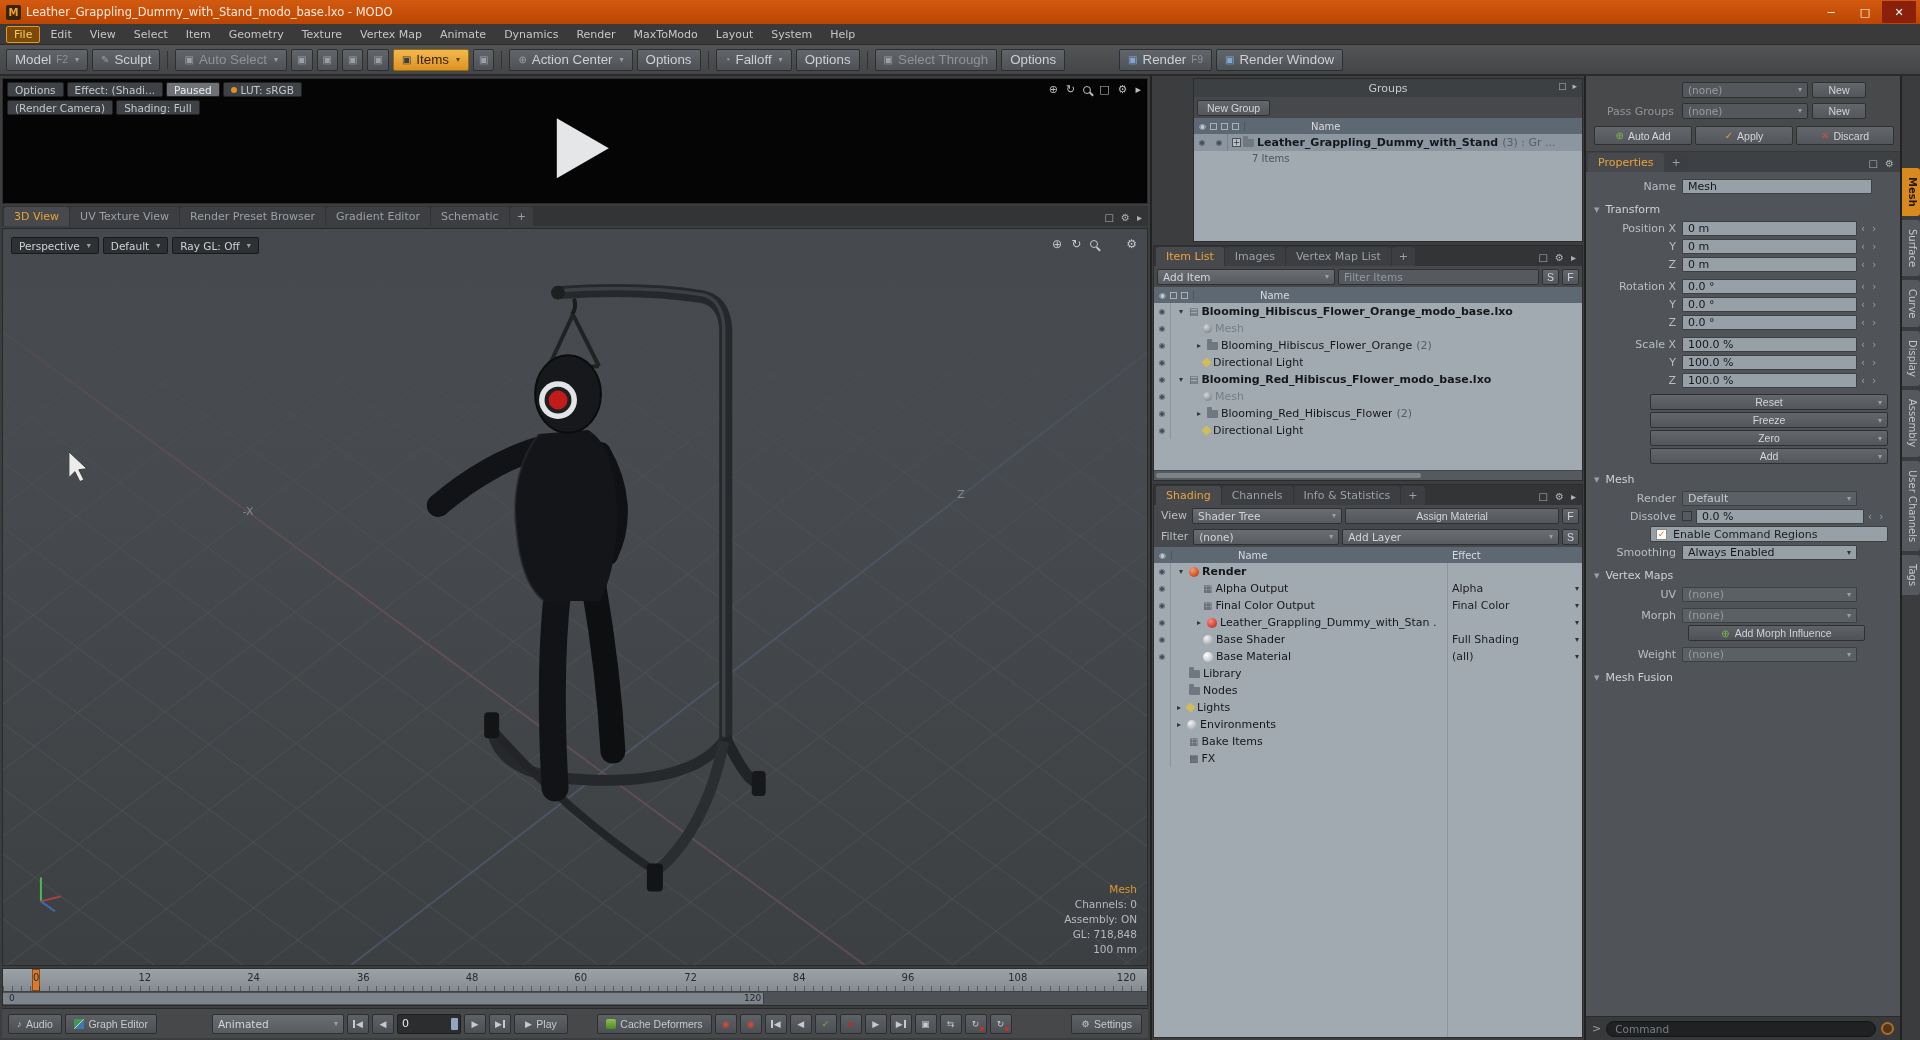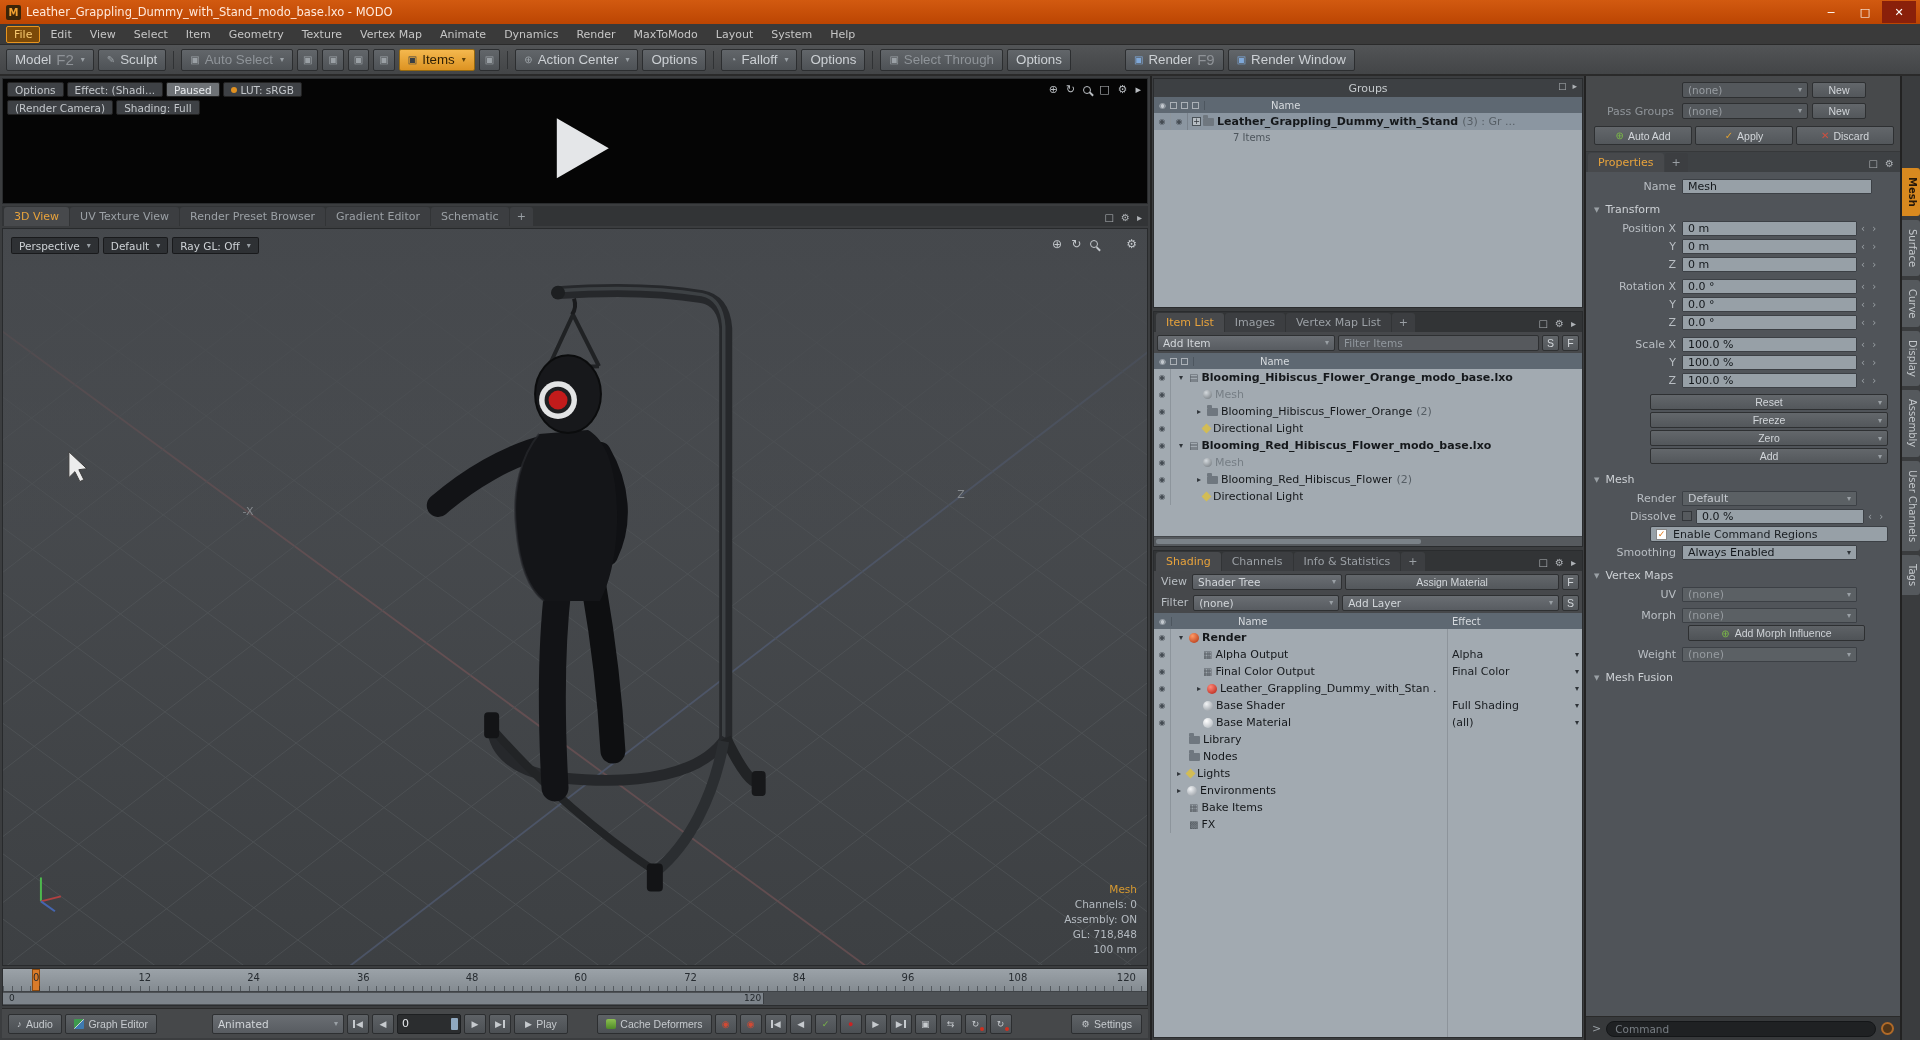--- a/index.html
+++ b/index.html
@@ -16,21 +16,21 @@
 .winbtn.close { background:#8a200a; }
 
 
 .menubar { height:21px; background:#3a3a3a; display:flex; align-items:center; gap:2px; padding:0 6px; border-bottom:1px solid #2a2a2a; }
 .menu-item { padding:2px 8px; color:#c6c6c6; border-radius:2px; }
 .menu-item.active { background:#7c4a08; border:1px solid #e8951e; color:#f6c870; padding:1px 7px; }
 
 
 .toolbar { height:31px; background:linear-gradient(#525456,#434547); display:flex; align-items:center; gap:4px; padding:12px 6px; border-bottom:2px solid #2a2a2a; }
 .tbtn { display:inline-flex; align-items:center; gap:5px; height:22px; padding:0 8px; background:linear-gradient(#62666a,#4e5256); border:1px solid #2c2e30; border-radius:2px; color:#ccd0d4; white-space:nowrap; }
-.tbtn .hot { color:#8e9297; font-size:15px; }
+.tbtn .hot { color:#8e9297; font-size:10px; }
 .tbtn.orange { background:linear-gradient(#f4b84e,#dd9322); color:#2e1f05; border-color:#96690f; }
 .tbtn.dim { color:#8f9499; }
 .tbtn.ic { padding:0 5px; }
 .cube { font-size:10px; color:#9aa0a5; }
 .cube.dark { color:#3a3f44; }
 .cube.blue { color:#7fa8d8; }
 .dda { font-size:8px; color:#9aa0a5; margin-left:2px; }
 .tbtn.orange .dda { color:#5d3f08; }
 .tsep { width:1px; height:18px; background:#303234; margin:0 3px; }
 .tspacer { width:46px; }
@@ -92,21 +92,21 @@
 .ge-icon { width:10px; height:10px; background:linear-gradient(135deg,#3e9a4e 45%,#cfd3d7 46% 54%,#3e7ab0 55%); border-radius:1px; }
 .cd-icon { width:10px; height:10px; background:linear-gradient(#8cc050,#4f8a28); border-radius:2px; }
 .red { color:#d24a34; }
 .grn { color:#7ab648; }
 .rec { color:#cc2222; }
 .reddot { position:relative; }
 .reddot::after { content:""; position:absolute; right:2px; bottom:2px; width:4px; height:4px; border-radius:50%; background:#d03020; }
 
 
 .panel { display:flex; flex-direction:column; border:1px solid #2a2c2e; background:#3e4143; }
-.panel.groups { height:230px; }
+.panel.groups { height:164px;margin-left:40px; }
 .panel.items { height:236px; }
 .panel.shading { flex:1; }
 .panel-title { height:18px; background:#3d4043; display:flex; align-items:center; justify-content:center; position:relative; color:#c6cacd; }
 .pt-icons { position:absolute; right:5px; top:2px; display:flex; gap:6px; font-size:9px; color:#aeb2b6; }
 .panel-toolbar { height:21px; background:#46484b; display:flex; align-items:center; gap:3px; padding:0 3px; }
 .btn { height:16px; display:inline-flex; align-items:center; justify-content:center; gap:4px; padding:0 9px; background:linear-gradient(#63676b,#53575b); border:1px solid #2e3032; border-radius:2px; color:#d2d6da; font-size:10.5px; white-space:nowrap; }
 .sq { width:17px; padding:0; }
 .dd { height:16px; display:inline-flex; align-items:center; justify-content:space-between; padding:0 5px; background:linear-gradient(#6a6e73,#585c61); border:1px solid #2e3032; border-radius:2px; color:#d2d6da; font-size:10.5px; }
 .dd.dim { background:#54585c; color:#979ca1; }
 .filter { height:16px; flex:1; background:#56595d; border:1px solid #2e3032; border-radius:2px; color:#cfd3d7; padding:0 5px; font-size:10.5px; font-family:inherit; outline:none; }
@@ -123,21 +123,21 @@
 .ind { display:inline-block; height:1px; }
 .exp { width:12px; font-size:8px; color:#2e3338; text-align:center; }
 .lab { white-space:nowrap; overflow:hidden; margin-left:3px; }
 .bold { font-weight:bold; }
 .dim-lab { color:#767e85; }
 .suf { color:#565e65; margin-left:4px; }
 .eff { position:absolute; left:298px; right:3px; top:0; bottom:0; display:flex; align-items:center; justify-content:space-between; color:#1a1e22; }
 .eff .dda { color:#2e3338; }
 .g-row { background:#8b96a1; }
 .plusbox { width:9px; height:9px; border:1px solid #4a5258; font-size:8px; line-height:7px; text-align:center; color:#2e3338; margin-left:4px; background:#b6bdc3; }
-.g-sub { height:14px; font-size:10px; color:#4d555c; padding-left:79px; display:flex; align-items:center; }
+.g-sub { height:14px; font-size:10px; color:#4d555c; padding-left:58px; display:flex; align-items:center; }
 .hscroll { position:absolute; left:0; right:0; bottom:0; height:10px; background:#565a5e; border-top:1px solid #43474b; }
 .hthumb { position:absolute; left:2px; top:2px; bottom:2px; width:62%; background:#7b8288; border-radius:2px; }
 
 .ico { margin-left:2px; display:inline-block; flex:0 0 auto; }
 .ico-file { font-size:10px; color:#585f66; }
 .ico-folder { width:11px; height:8px; background:#6f777f; position:relative; border-radius:1px; }
 .ico-folder::before { content:""; position:absolute; top:-3px; left:0; width:5px; height:3px; background:#6f777f; border-radius:1px 1px 0 0; }
 .ico-mesh { width:9px; height:9px; border-radius:50%; background:radial-gradient(circle at 35% 30%,#d4d9dd,#69707 6); background:radial-gradient(circle at 35% 30%,#d4d9dd,#697076); }
 .ico-light { width:7px; height:7px; background:#d0bife; background:#d2bc55; transform:rotate(45deg); }
 .ico-render { width:10px; height:10px; border-radius:50%; background:radial-gradient(circle at 35% 30%,#ff9a66,#ad2e0e); }
@@ -565,20 +565,23 @@
     <div class="col-mid">
 
       <div class="panel groups">
         <div class="panel-title">
             <span>Groups</span>
           <span class="pt-icons">
               <span>□</span>
               <span>▸</span>
             </span>
         </div>
+        <div class="panel-toolbar">
+            <button class="btn">New Group</button>
+          </div>
         <div class="col-hdr">
           <span class="ghdr">
               <span>◉</span>
               <span class="gbox"></span>
               <span class="gbox"></span>
               <span class="gbox"></span>
             </span>
           <span class="hdr-name">Name</span>
         </div>
         <div class="tree">

